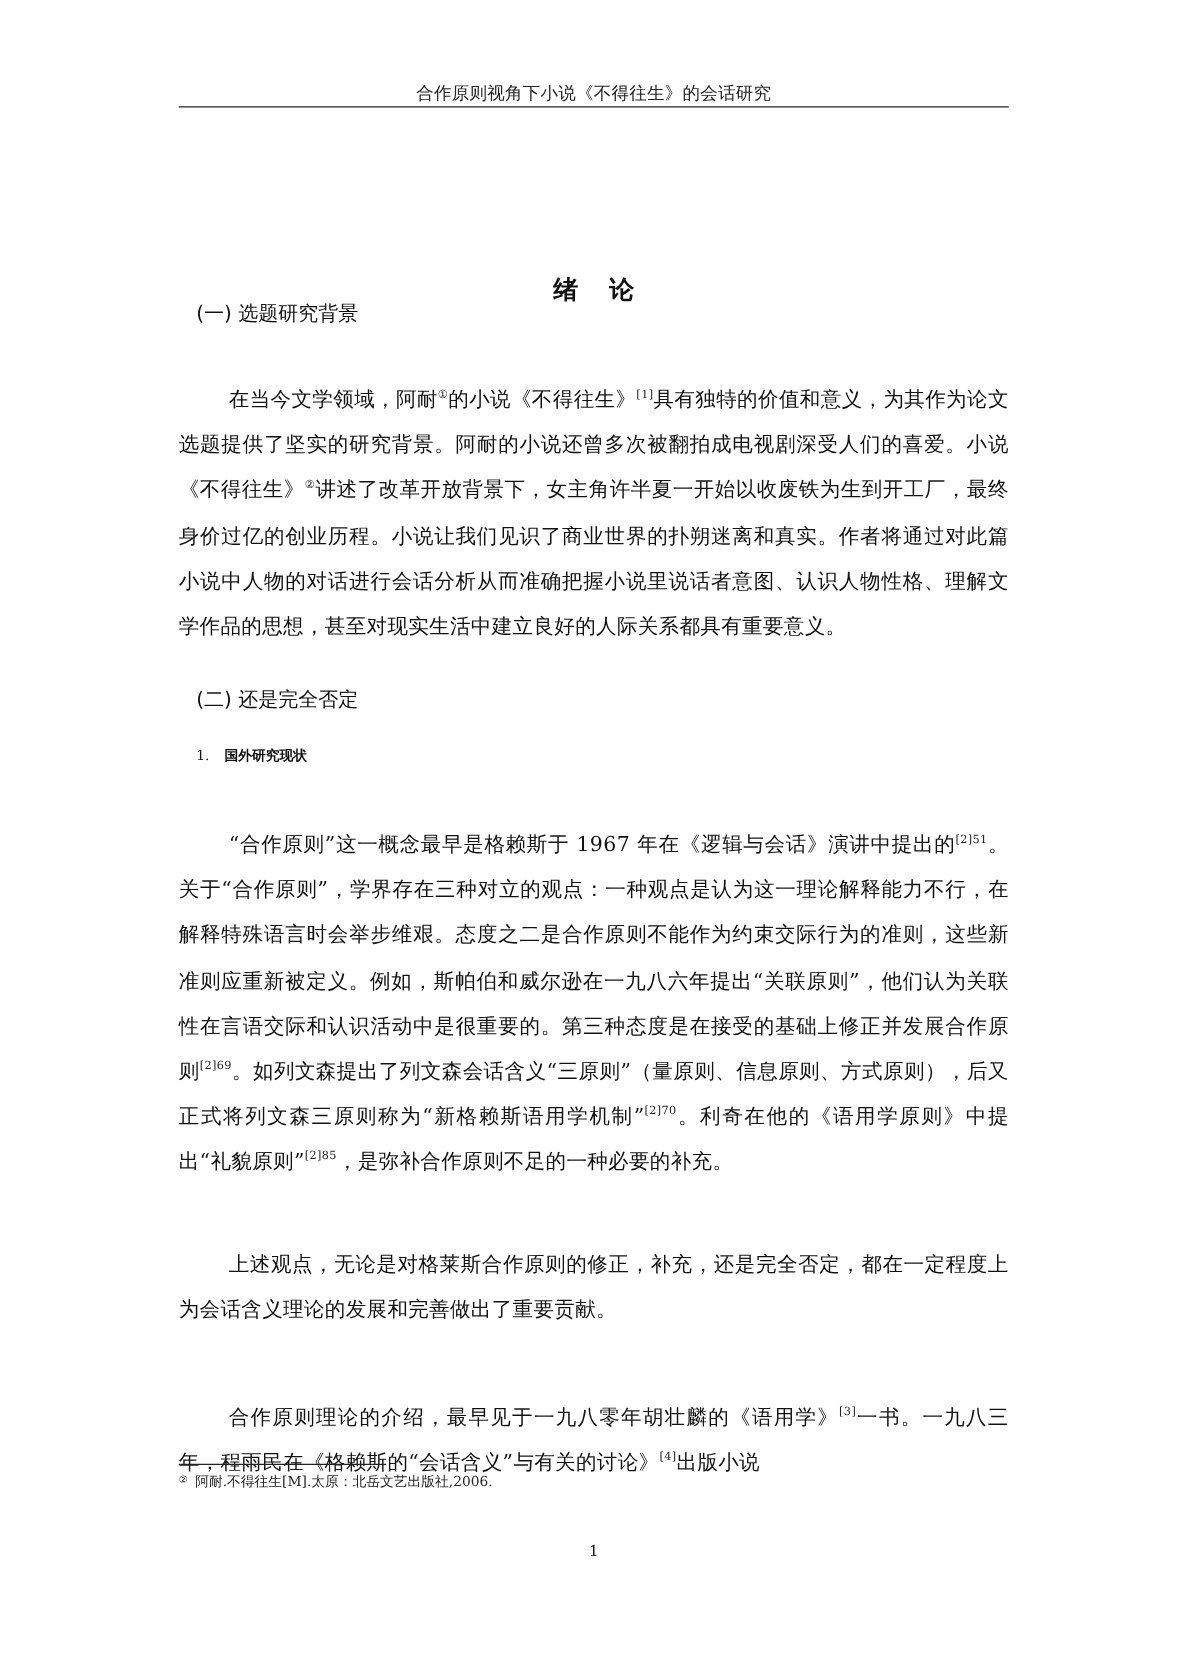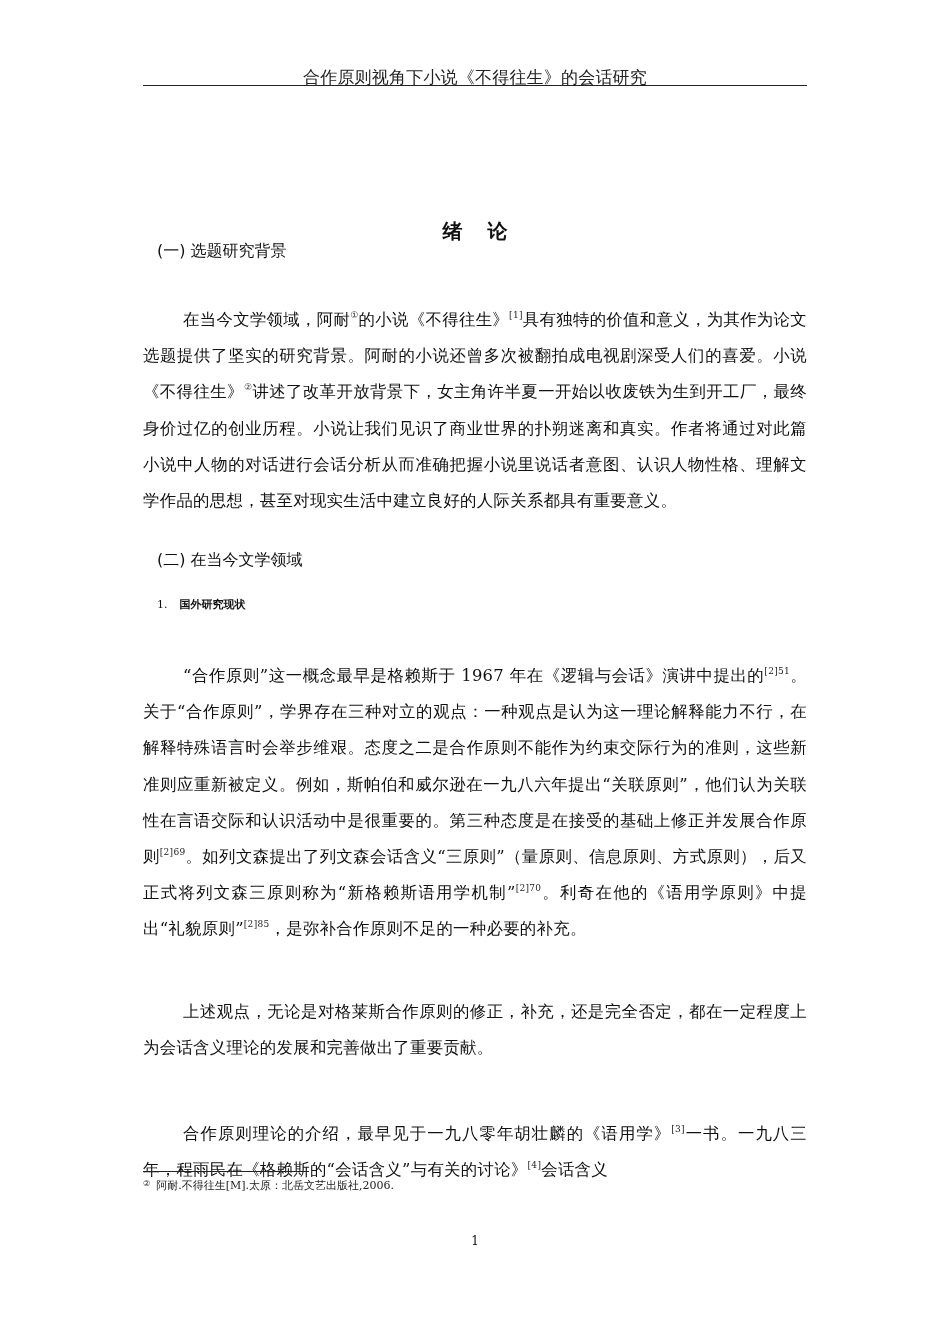--- a/index.html
+++ b/index.html
@@ -1,20 +1,20 @@
 <!DOCTYPE html>
 <html><head>
   <meta charset="utf-8">
   <style>
     html, body { margin: 0; padding: 0; background: #ffffff; }
     body { width: 950px; height: 1344px; position: relative; overflow: hidden;
            font-family: "DejaVu Serif", "Liberation Serif", serif; color: #111; }
     .page { position: absolute; left: 0; top: 0; width: 950px; height: 1344px; }
     .running-header { position: absolute; left: 143px; width: 664px; top: 66px;
-           text-align: center; font-size: 17px; color: #222; letter-spacing: 0.2px; }
+           text-align: center; font-size: 14px; color: #222; letter-spacing: 0.2px; }
     .header-rule { position: absolute; left: 143px; width: 664px; top: 85px; height: 0;
            border-top: 1.6px solid #222; }
     .chapter-title { position: absolute; left: 143px; width: 664px; top: 178px;
            text-align: center; font-size: 20px; font-weight: bold;
            font-family: "DejaVu Sans", "Liberation Sans", sans-serif; word-spacing: 18px; margin-top: 40px; }
     .block { position: absolute; left: 143px; width: 664px; }
     .h2 { font-family: "DejaVu Sans", "Liberation Sans", sans-serif; font-weight: normal;
           font-size: 16px; padding-left: 14px; }
     .h3 { font-weight: bold; font-size: 11px; padding-left: 14px;
           font-family: "DejaVu Sans", "Liberation Sans", sans-serif; }
@@ -36,37 +36,37 @@
   <div class="header-rule"></div>
 
   <div class="chapter-title">绪 论</div>
 
   <div class="block h2" style="top:241px;">(一) 选题研究背景</div>
 
   <div class="block para" style="top:270px;">
     <span>在当今文学领域，阿耐</span><sup>①</sup><span>的小说《不得往生》</span><sup>[1]</sup><span>具有独特的价值和意义，为其作为论文选题提供了坚实的研究背景。阿耐的小说还曾多次被翻拍成电视剧深受人们的喜爱。小说《不得往生》</span><sup>②</sup><span>讲述了改革开放背景下，女主角许半夏一开始以收废铁为生到开工厂，最终身价过亿的创业历程。小说让我们见识了商业世界的扑朔迷离和真实。作者将通过对此篇小说中人物的对话进行会话分析从而准确把握小说里说话者意图、认识人物性格、理解文学作品的思想，甚至对现实生活中建立良好的人际关系都具有重要意义。</span>
   </div>
 
-  <div class="block h2" style="top:550px;">(二) 在当今文学领域</div>
+  <div class="block h2" style="top:550px;">(二) 还是完全否定</div>
 
   <div class="block h3" style="top:597px;">
     <span class="num">1.</span><span>国外研究现状</span>
   </div>
 
   <div class="block para" style="top:626px;">
     <span>“合作原则”这一概念最早是格赖斯于 1967 年在《逻辑与会话》演讲中提出的</span><sup>[2]51</sup><span>。关于“合作原则”，学界存在三种对立的观点：一种观点是认为这一理论解释能力不行，在解释特殊语言时会举步维艰。态度之二是合作原则不能作为约束交际行为的准则，这些新准则应重新被定义。例如，斯帕伯和威尔逊在一九八六年提出“关联原则”，他们认为关联性在言语交际和认识活动中是很重要的。第三种态度是在接受的基础上修正并发展合作原则</span><sup>[2]69</sup><span>。如列文森提出了列文森会话含义“三原则”（量原则、信息原则、方式原则），后又正式将列文森三原则称为“新格赖斯语用学机制”</span><sup>[2]70</sup><span>。利奇在他的《语用学原则》中提出“礼貌原则”</span><sup>[2]85</sup><span>，是弥补合作原则不足的一种必要的补充。</span>
   </div>
 
   <div class="block para" style="top:962px;">
     <span>上述观点，无论是对格莱斯合作原则的修正，补充，还是完全否定，都在一定程度上为会话含义理论的发展和完善做出了重要贡献。</span>
   </div>
 
 
   <div class="block para" style="top:1084px;">
-    <span>合作原则理论的介绍，最早见于一九八零年胡壮麟的《语用学》</span><sup>[3]</sup><span>一书。一九八三年，程雨民在《格赖斯的“会话含义”与有关的讨论》</span><sup>[4]</sup><span>会话含义</span>
+    <span>合作原则理论的介绍，最早见于一九八零年胡壮麟的《语用学》</span><sup>[3]</sup><span>一书。一九八三年，程雨民在《格赖斯的“会话含义”与有关的讨论》</span><sup>[4]</sup><span>出版小说</span>
   </div>
 
   <div class="footnote-rule"></div>
   <div class="footnotes">
     <div>
       <span class="fn-mark">②</span><span>阿耐.不得往生[M].太原：北岳文艺出版社,2006.</span>
     </div>
   </div>
 
   <div class="page-number">1</div>

